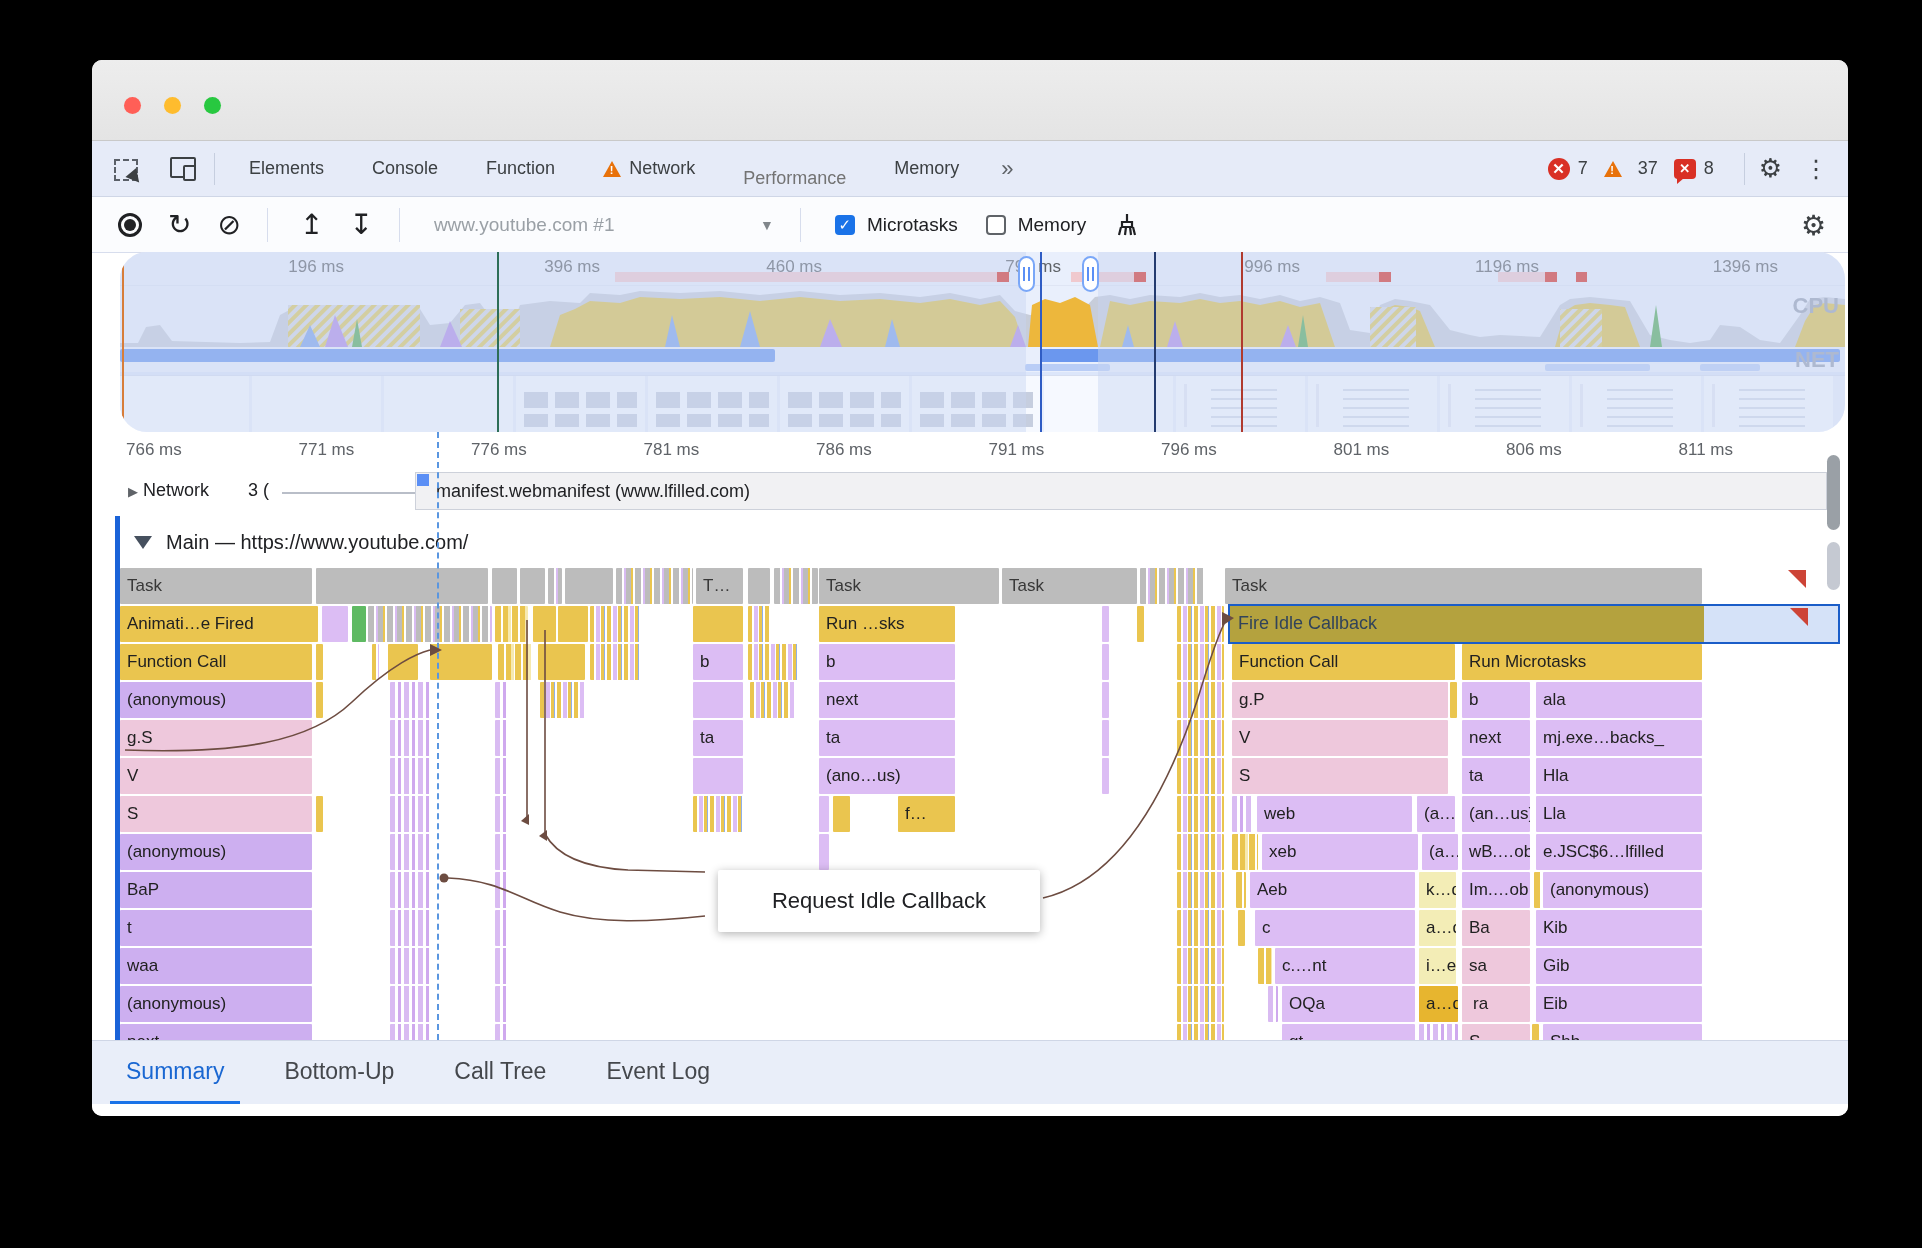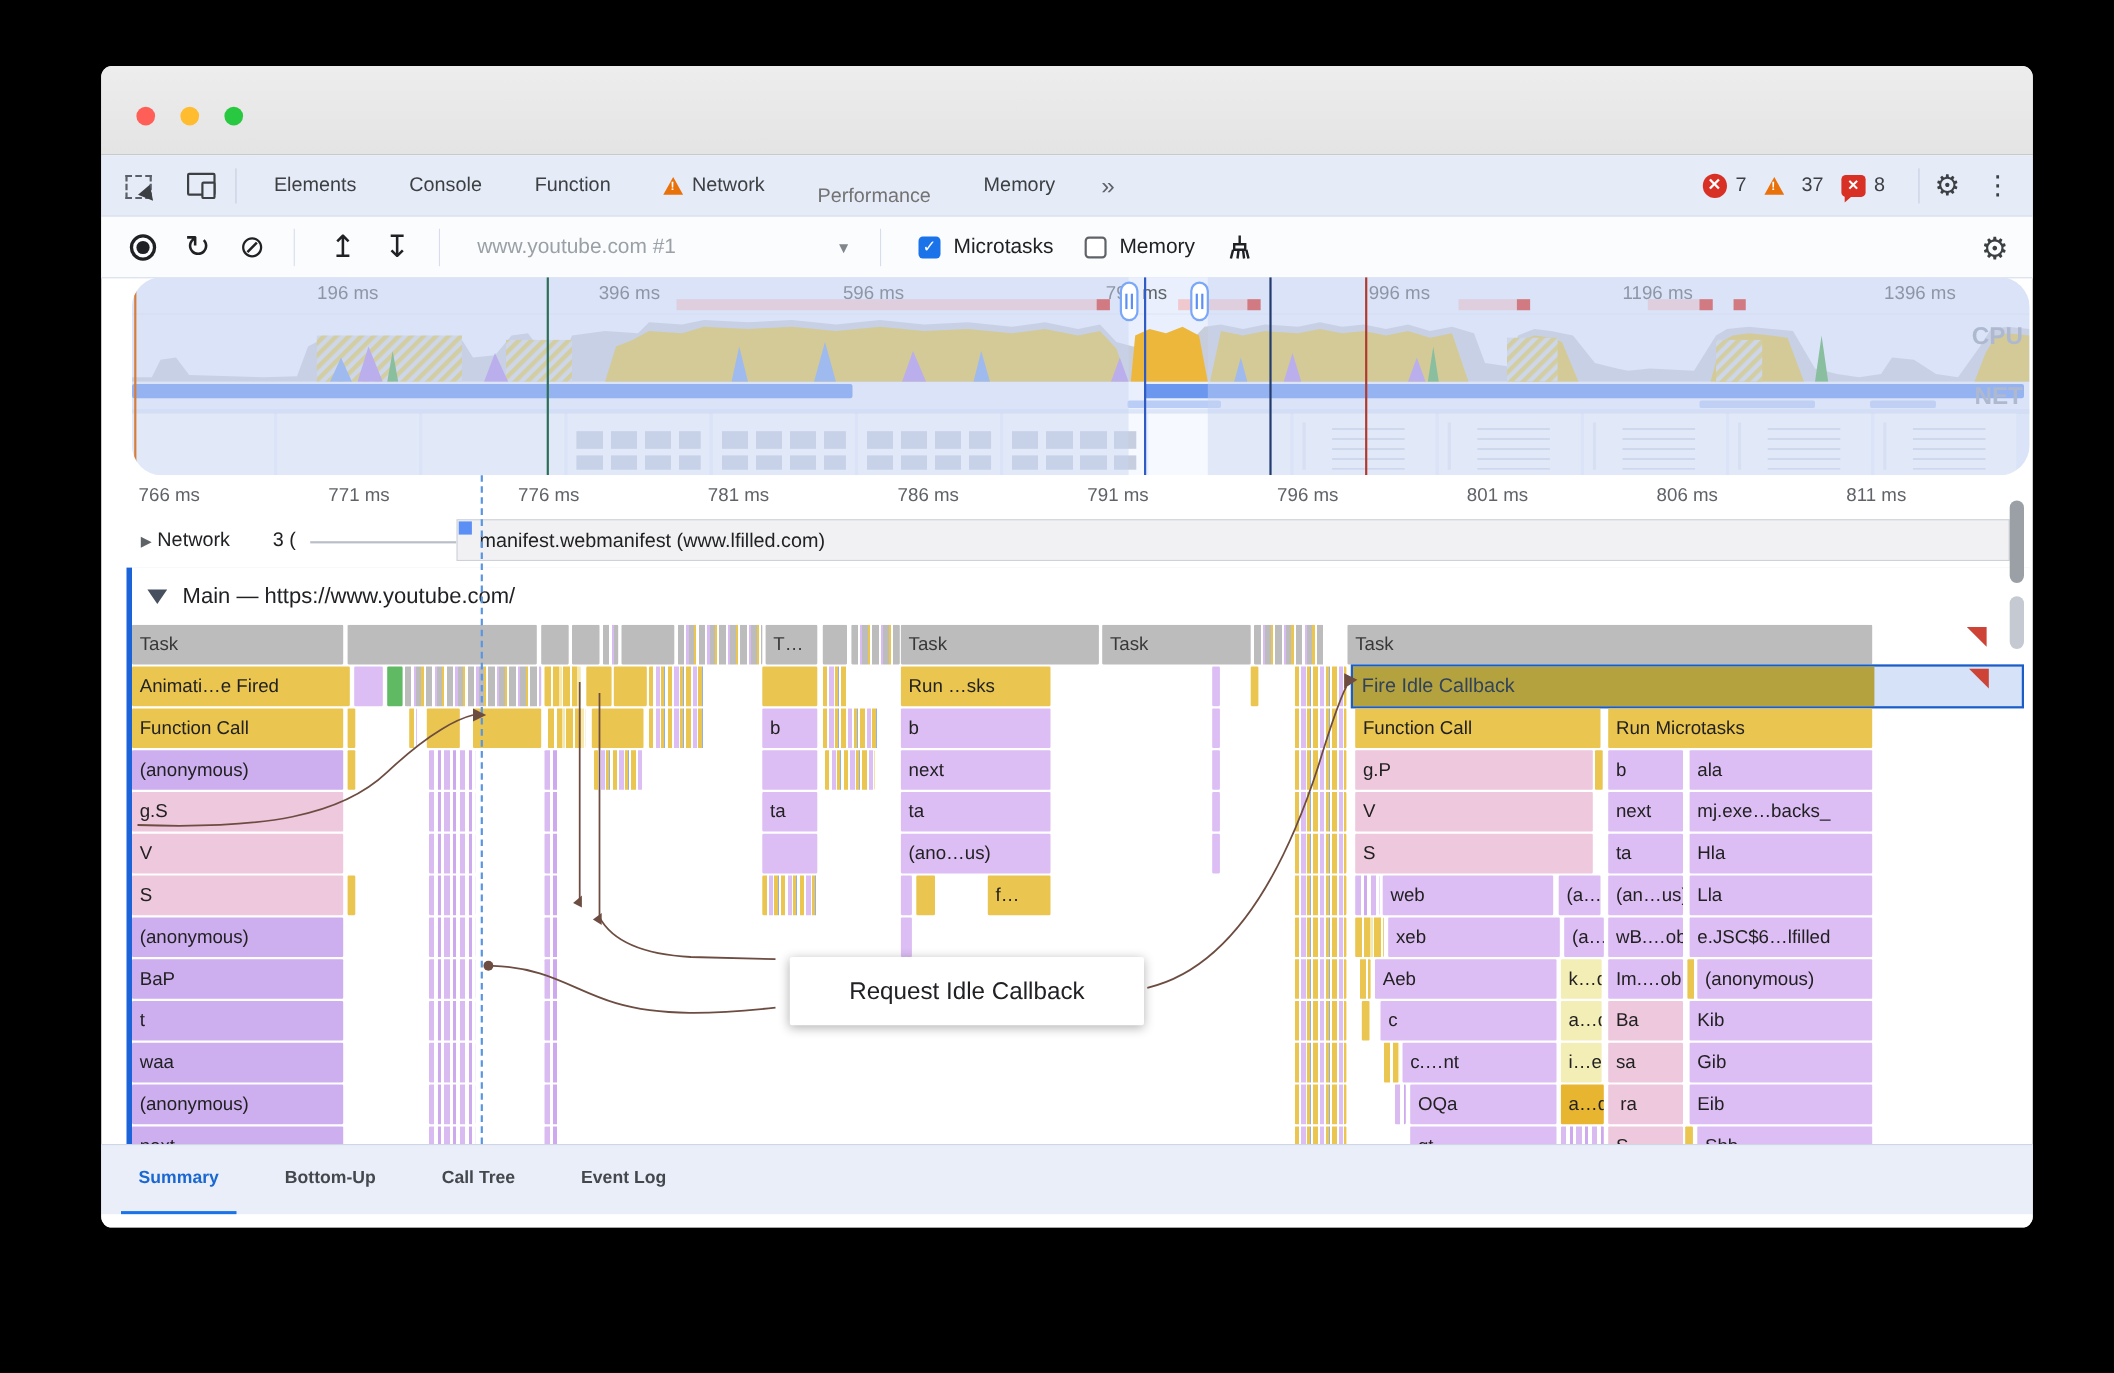--- a/index.html
+++ b/index.html
@@ -106,21 +106,21 @@
   .fire-box{position:absolute;top:-2px;height:40px;border:2.5px solid #1a5dc8;background:#d5e2f8;box-sizing:border-box;}
   .fire-fill{position:absolute;left:0;top:0;height:100%;background:#b4a23e;}
   .fire-label{position:absolute;left:8px;top:0;height:35px;line-height:35px;font-size:18px;color:#31435a;}
   .dashline{position:absolute;left:345px;top:372px;width:0;height:608px;border-left:2px dashed #5a96e0;}
   .scrollthumb{position:absolute;width:13px;border-radius:7px;background:#9aa0a6;}
   
   .tooltip{position:absolute;left:718px;top:870px;width:322px;height:62px;background:#fff;box-shadow:0 2px 10px rgba(0,0,0,.3);border-radius:2px;display:flex;align-items:center;justify-content:center;font-size:22px;color:#202124;z-index:40;}
   .arrows{position:absolute;left:0;top:0;width:1922px;height:1248px;pointer-events:none;z-index:30;}
   
   .bottombar{position:absolute;left:0;top:980px;width:100%;height:64px;background:#e9eef9;border-top:1px solid #cfd6e6;display:flex;align-items:stretch;padding-left:18px;box-sizing:border-box;}
-  .btab{display:flex;align-items:center;padding:0 16px;margin-right:28px;font-size:16px;color:#44474c;border-bottom:3px solid transparent;box-sizing:border-box;font-weight:bold;}
+  .btab{display:flex;align-items:center;padding:0 16px;margin-right:28px;font-size:23px;color:#44474c;border-bottom:3px solid transparent;box-sizing:border-box;}
   .btab.active{color:#1a67d2;border-bottom-color:#1a73e8;}
   .bottom-white{position:absolute;left:0;top:1044px;width:100%;height:12px;background:#fff;}
 </style>
 </head>
 <body>
 
 <div class="window">
 
   <div class="titlebar">
     <span class="tl red"></span>
@@ -190,21 +190,21 @@
           </g>
         </svg>
     </span>
     <span class="gear-right">⚙</span>
   </div>
 
   <div class="overview">
     <div class="ov-ruler" id="ov-ruler">
         <div class="ov-tick" style="left: 134px;">196 ms</div>
         <div class="ov-tick" style="left: 390px;">396 ms</div>
-        <div class="ov-tick" style="left: 612px;">596 ms</div>
+        <div class="ov-tick" style="left: 612px;">460 ms</div>
         <div class="ov-tick" style="left: 851px;">796 ms</div>
         <div class="ov-tick" style="left: 1090px;">996 ms</div>
         <div class="ov-tick" style="left: 1329px;">1196 ms</div>
         <div class="ov-tick" style="left: 1568px;">1396 ms</div>
       </div>
     <div id="longtasks">
         <div class="lt-bar" style="left: 495px; width: 394px;">
           <div class="lt-red" style="width: 12px;"></div>
         </div>
         <div class="lt-bar" style="left: 951px; width: 75px;">

